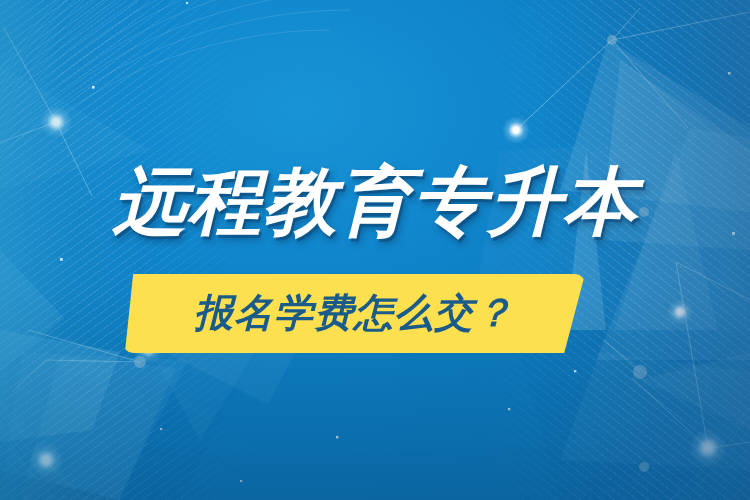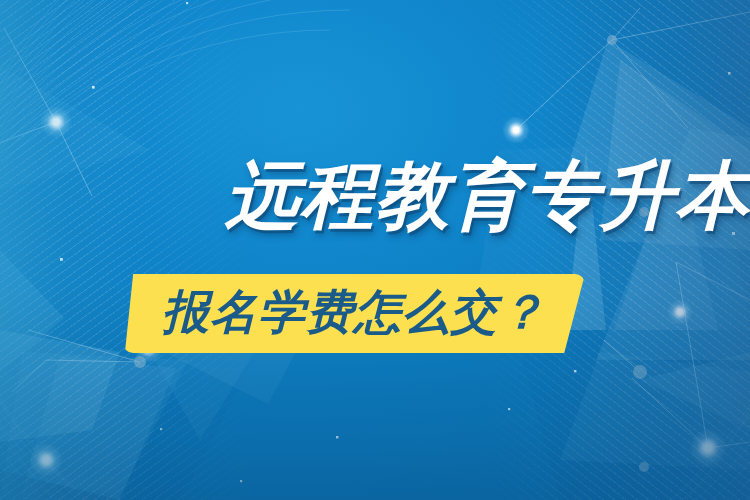--- a/index.html
+++ b/index.html
@@ -99,23 +99,23 @@
     position: absolute;
     left: 0;
     top: 0;
     width: 750px;
     height: 500px;
   }
 
   .headline {
     position: absolute;
     left: 0;
-    top: 158px;
+    top: 164px;
     width: 750px;
-    text-align: right;
+    text-align: center;
     font-family: "DejaVu Sans", "Liberation Sans", sans-serif;
     font-size: 74px;
     line-height: 1;
     font-weight: 700;
     font-style: italic;
     letter-spacing: 1px;
     color: #ffffff;
     white-space: nowrap;
     text-shadow:
        2px 3px 0 rgba(12,70,116,0.55),
@@ -136,21 +136,21 @@
     clip-path: polygon(2.2% 0%, 100% 0%, 95.5% 100%, 0.4% 100%);
     border-radius: 10px;
   }
   .ribbon-text {
     position: absolute;
     inset: 0;
     display: flex;
     align-items: center;
     justify-content: center;
     font-family: "DejaVu Sans", "Liberation Sans", sans-serif;
-    font-size: 47px;
+    font-size: 39px;
     font-weight: 700;
     font-style: italic;
     letter-spacing: 1px;
     color: #1b5b8a;
     white-space: nowrap;
     padding-bottom: 2px;
   }
 </style>
 </head>
 <body>

